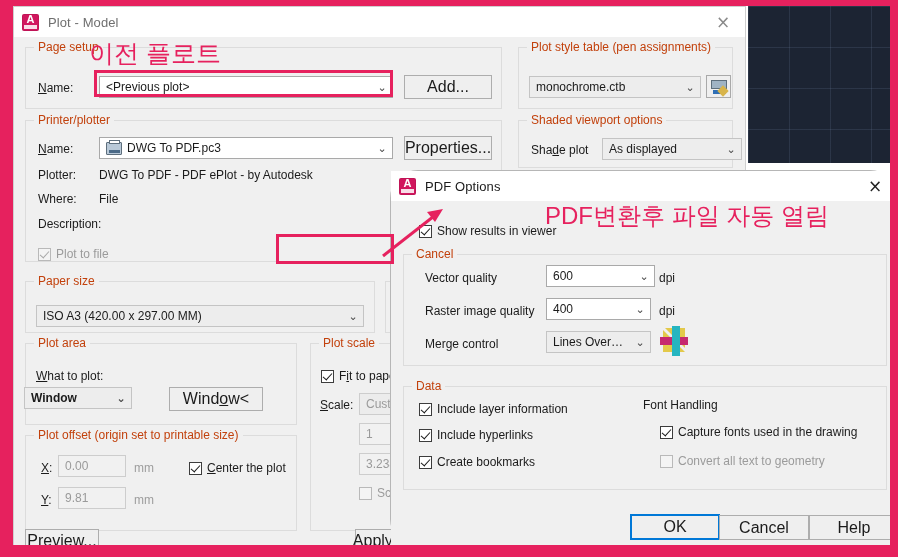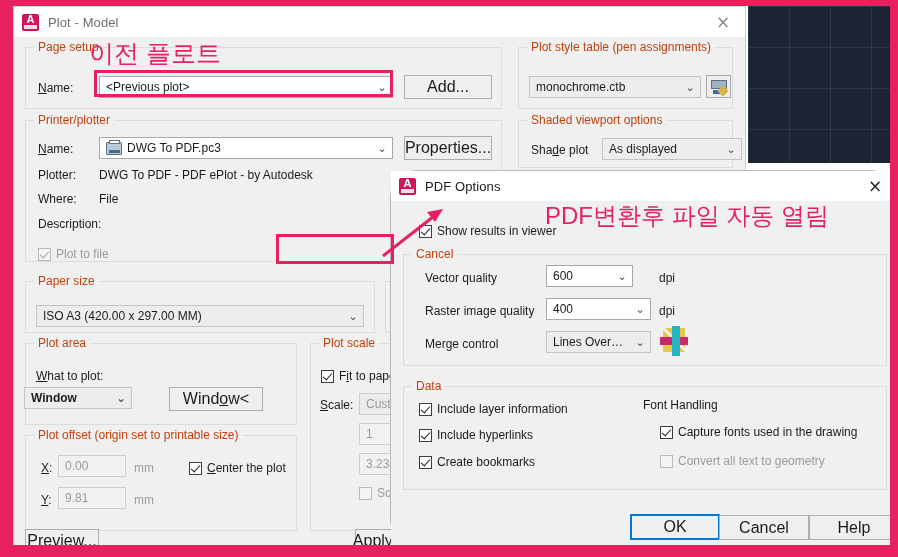--- a/index.html
+++ b/index.html
@@ -248,21 +248,21 @@
 
       <div class="cb checked" style="left:28px;top:23px;">
         <span class="box"></span>
         <span>Show results in viewer</span>
       </div>
 
       <div class="grp" style="left:12px;top:53px;width:484px;height:112px;">
         <span class="legend">Cancel</span>
       </div>
       <span class="lbl" style="left:34px;top:70px;">Vector quality</span>
-      <div class="combo" style="left:155px;top:64px;width:87px;">
+      <div class="combo" style="left:155px;top:64px;width:109px;">
         <span class="cv">600</span>
         <span class="carat">⌄</span>
       </div>
       <span class="lbl" style="left:268px;top:70px;">dpi</span>
 
       <span class="lbl" style="left:34px;top:103px;">Raster image quality</span>
       <div class="combo" style="left:155px;top:97px;width:105px;">
         <span class="cv">400</span>
         <span class="carat">⌄</span>
       </div>

